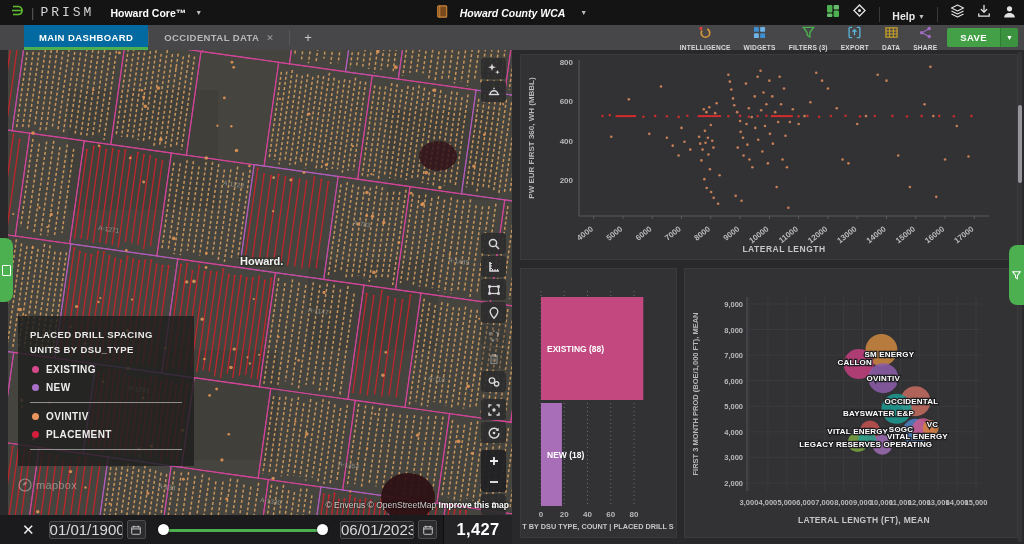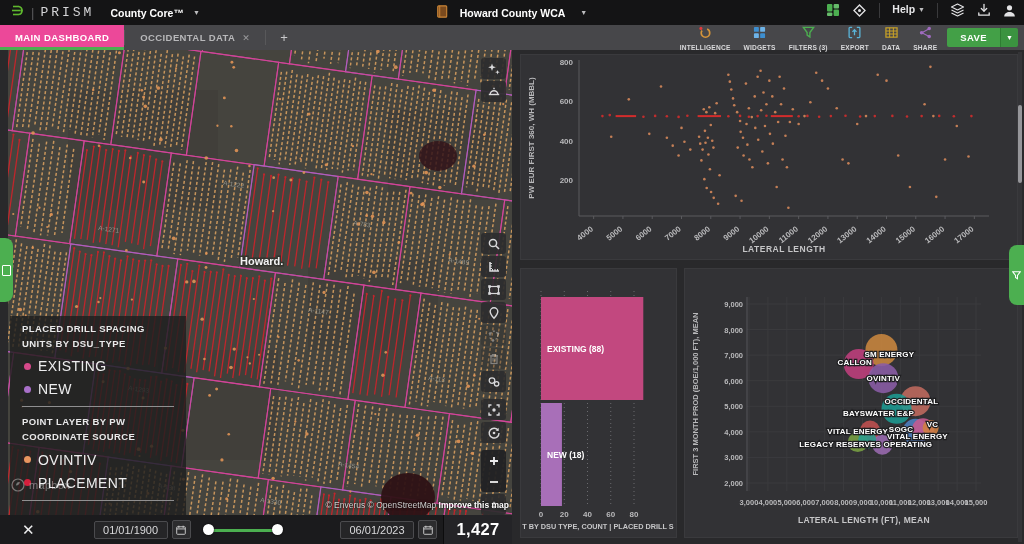--- a/index.html
+++ b/index.html
@@ -4,66 +4,66 @@
 <style>
   html,body{margin:0;padding:0;background:#29292b;font-family:"Liberation Sans",sans-serif;}
   #app{position:relative;width:1024px;height:544px;overflow:hidden;background:#29292b;-webkit-font-smoothing:antialiased;}
   
   .topbar{position:absolute;left:0;top:0;width:1024px;height:25px;background:#141415;display:flex;align-items:center;z-index:30;}
   .brand{display:flex;align-items:center;gap:6px;padding-left:10px;}
   .brand .pipe{color:#5a5a5c;font-size:13px;}
   .prism{color:#d5d5d7;font-size:13px;letter-spacing:3px;font-weight:400;font-family:Liberation Mono, monospace;}
   .suite{color:#ffffff;font-size:10.5px;font-weight:bold;margin-left:10px;}
   .caret{color:#bdbdbf;font-size:7px;margin-left:3px;}
-  .workspace{position:absolute;left:50%;transform:translateX(-50%);display:flex;align-items:center;gap:12px;}
+  .workspace{position:absolute;left:50%;transform:translateX(-50%);display:flex;align-items:center;gap:12px;font-style:italic;}
   .workspace .ws-label{color:#fff;font-size:10.5px;font-weight:bold;}
-  .top-right{position:absolute;right:8px;display:flex;align-items:flex-start;gap:12px;}
+  .top-right{position:absolute;right:8px;display:flex;align-items:flex-end;gap:12px;}
   .vsep{width:1px;height:15px;background:#3a3a3c;}
   .help{color:#e6e6e8;font-size:10.5px;font-weight:bold;display:flex;align-items:center;}
   
   .tabbar{position:absolute;left:0;top:25px;width:1024px;height:25px;background:#47474a;display:flex;align-items:stretch;z-index:29;}
   .tab{display:flex;align-items:center;gap:7px;padding:0 15px;font-size:9.5px;font-weight:bold;letter-spacing:.4px;color:#b8b8ba;position:relative;cursor:pointer;}
-  .tab.active{background:#ec4899;color:#ffffff;box-shadow:inset 0 -3px 0 #4caf50;}
+  .tab.active{background:#0369a1;color:#ffffff;box-shadow:inset 0 -3px 0 #4caf50;margin-left:24px;}
   .tab .close-x{font-size:9px;color:#9a9a9c;font-weight:normal;}
   .tabsep{width:1px;background:#58585a;margin:5px 0;}
   .tab-add{display:flex;align-items:center;padding:0 14px;color:#c9c9cb;font-size:13px;cursor:pointer;}
   .ribbon{position:absolute;right:6px;top:0;height:25px;display:flex;align-items:center;gap:7px;}
   .rtool{display:flex;flex-direction:column;align-items:center;justify-content:center;gap:1px;cursor:pointer;}
   .rtool .rlabel{font-size:6.6px;font-weight:bold;color:#d8d8da;letter-spacing:.2px;white-space:nowrap;}
   .save-split{display:flex;height:19px;margin-left:3px;cursor:pointer;border-radius:2px;overflow:hidden;}
   .save-main{background:#43a047;color:#fff;font-size:9.5px;font-weight:bold;display:flex;align-items:center;padding:0 13px;letter-spacing:.4px;}
   .save-caret{background:#3b9340;border-left:1px solid #2e7d32;color:#fff;display:flex;align-items:center;padding:0 5px;font-size:7px;}
   
   .map-panel{position:absolute;left:8px;top:50px;width:504px;height:465px;background:#45443e;overflow:hidden;}
   .map-tools{position:absolute;right:6px;display:flex;flex-direction:column;gap:2px;z-index:5;}
   .mt-btn{width:25px;height:21px;background:rgba(44,44,46,.92);border-radius:3px;display:flex;align-items:center;justify-content:center;cursor:pointer;}
   .mt-btn.disabled{opacity:.42;}
   .mt-pill{background:rgba(34,34,36,.95);border-radius:3px;display:flex;flex-direction:column;}
   .mt-pill .mt-btn{background:transparent;}
-  .legend{position:absolute;left:2px;top:266px;width:152px;background:rgba(30,30,31,.82);padding:6px 12px 8px 12px;z-index:6;}
+  .legend{position:absolute;left:10px;top:266px;width:152px;background:rgba(30,30,31,.82);padding:12px 12px 8px 12px;z-index:6;}
   .lg-title{color:#e9e9ea;font-size:9.5px;font-weight:bold;letter-spacing:.4px;line-height:1.55;text-transform:uppercase;}
   .lg-item{display:flex;align-items:center;gap:7px;margin:7px 0 0 2px;}
   .lg-dot{width:7px;height:7px;border-radius:50%;}
-  .lg-label{color:#ededee;font-size:14px;font-weight:normal;letter-spacing:.4px;}
+  .lg-label{color:#ededee;font-size:10px;font-weight:bold;letter-spacing:.4px;}
   .lg-div{border-top:1px solid #8f8f90;margin:9px 0 8px 0;}
-  .mapbox-logo{position:absolute;left:3px;top:428px;display:flex;align-items:center;gap:4px;color:rgba(255,255,255,.38);font-size:11px;z-index:6;letter-spacing:.3px;}
+  .mapbox-logo{position:absolute;left:10px;top:428px;display:flex;align-items:center;gap:4px;color:rgba(255,255,255,.38);font-size:11px;z-index:6;letter-spacing:.3px;}
   .attribution{position:absolute;right:3px;top:450px;font-size:8.5px;color:#cfcfcf;z-index:6;text-shadow:0 0 3px #000;}
   .attribution b{color:#fff;}
   .flyout-left{position:absolute;left:0;top:238px;width:13px;height:64px;background:#4caf50;border-radius:0 8px 8px 0;z-index:31;display:flex;align-items:center;justify-content:center;cursor:pointer;}
   .flyout-left i{display:block;width:7px;height:9px;border:1.5px solid #fff;border-radius:1px;}
   .flyout-right{position:absolute;left:1009px;top:245px;width:15px;height:60px;background:#4caf50;border-radius:8px 0 0 8px;z-index:31;display:flex;align-items:center;justify-content:center;cursor:pointer;}
   
   .right-sec{position:absolute;left:512px;top:50px;width:512px;height:494px;background:#29292b;}
   .panel{position:absolute;background:#323235;border:1px solid #3a3a3d;box-sizing:border-box;}
   .scroll-track{position:absolute;left:506px;top:2px;width:4px;height:490px;background:#343437;}
   .scroll-thumb{position:absolute;left:506px;top:55px;width:4px;height:78px;background:#96969a;border-radius:2px;cursor:pointer;}
   
   .bottombar{position:absolute;left:0;top:515px;width:512px;height:29px;background:#1b1b1d;display:flex;align-items:center;z-index:20;}
   .bb-close{color:#ededee;font-size:15px;margin:0 14px 0 22px;cursor:pointer;line-height:1;}
-  .date-input{width:72px;height:16px;background:#252527;border:1px solid #4b4b4e;border-radius:2px;color:#d9d9db;font-size:11px;text-align:center;font-family:"Liberation Sans",sans-serif;padding:0;margin-left:45px;}
+  .date-input{width:72px;height:16px;background:#252527;border:1px solid #4b4b4e;border-radius:2px;color:#d9d9db;font-size:15px;text-align:center;font-family:"Liberation Sans",sans-serif;padding:0;}
   .cal-btn{width:17px;height:17px;background:#2c2c2e;border:1px solid #4b4b4e;border-radius:2px;margin-left:4px;display:flex;align-items:center;justify-content:center;cursor:pointer;}
   .slider{flex:1;margin:0 12px;position:relative;height:12px;cursor:pointer;}
   .slider .track{position:absolute;left:4px;right:4px;top:5px;height:3px;background:#4caf50;border-radius:2px;}
   .handle{position:absolute;top:0;width:11px;height:11px;border-radius:50%;background:#fff;box-shadow:0 0 2px #000;cursor:grab;}
   .bb-count{width:68px;height:29px;background:#242427;border-left:1px solid #0c0c0d;display:flex;align-items:center;justify-content:center;color:#fff;font-size:16.5px;font-weight:bold;letter-spacing:.3px;}
   svg text{font-family:"Liberation Sans",sans-serif;}
 </style>
 </head>
 <body>
 
@@ -77,21 +77,21 @@
               <path d="M3 3.5h6"></path>
               <path d="M2 7.5h8"></path>
               <path d="M3 11.5h6"></path>
               <path d="M9 3.5c4 1 4 7 0 8"></path>
             </g>
             <circle cx="11.5" cy="7.5" r="1.2" fill="#5fb82e"></circle>
           </svg>
       </span>
       <span class="pipe">|</span>
       <span class="prism">PRISM</span>
-      <span class="suite">County Core™</span>
+      <span class="suite">Howard Core™</span>
       <span class="caret">▼</span>
     </div>
     <div class="workspace">
       <span>
         <svg width="11" height="13" viewBox="0 0 11 13">
             <rect x="1" y="0.8" width="9" height="11.4" rx="1" fill="#7a4a1e" stroke="#c98436" stroke-width="1.2"></rect>
             <path d="M3 0.8v11.4" stroke="#c98436" stroke-width="1"></path>
           </svg>
       </span>
       <span class="ws-label">Howard County WCA</span>
@@ -1398,21 +1398,20 @@
         <div class="lg-title">PLACED DRILL SPACING UNITS BY DSU_TYPE</div>
         <div class="lg-item">
           <div class="lg-dot" style="background: rgb(214, 73, 138);"></div>
           <div class="lg-label">EXISTING</div>
         </div>
         <div class="lg-item">
           <div class="lg-dot" style="background: rgb(169, 112, 201);"></div>
           <div class="lg-label">NEW</div>
         </div>
         <div class="lg-div"></div>
-        <div class="lg-title">POINT LAYER BY PW COORDINATE SOURCE</div>
         <div class="lg-item">
           <div class="lg-dot" style="background: rgb(232, 149, 95);"></div>
           <div class="lg-label">OVINTIV</div>
         </div>
         <div class="lg-item">
           <div class="lg-dot" style="background: rgb(212, 31, 60);"></div>
           <div class="lg-label">PLACEMENT</div>
         </div>
         <div class="lg-div"></div>
       </div>

